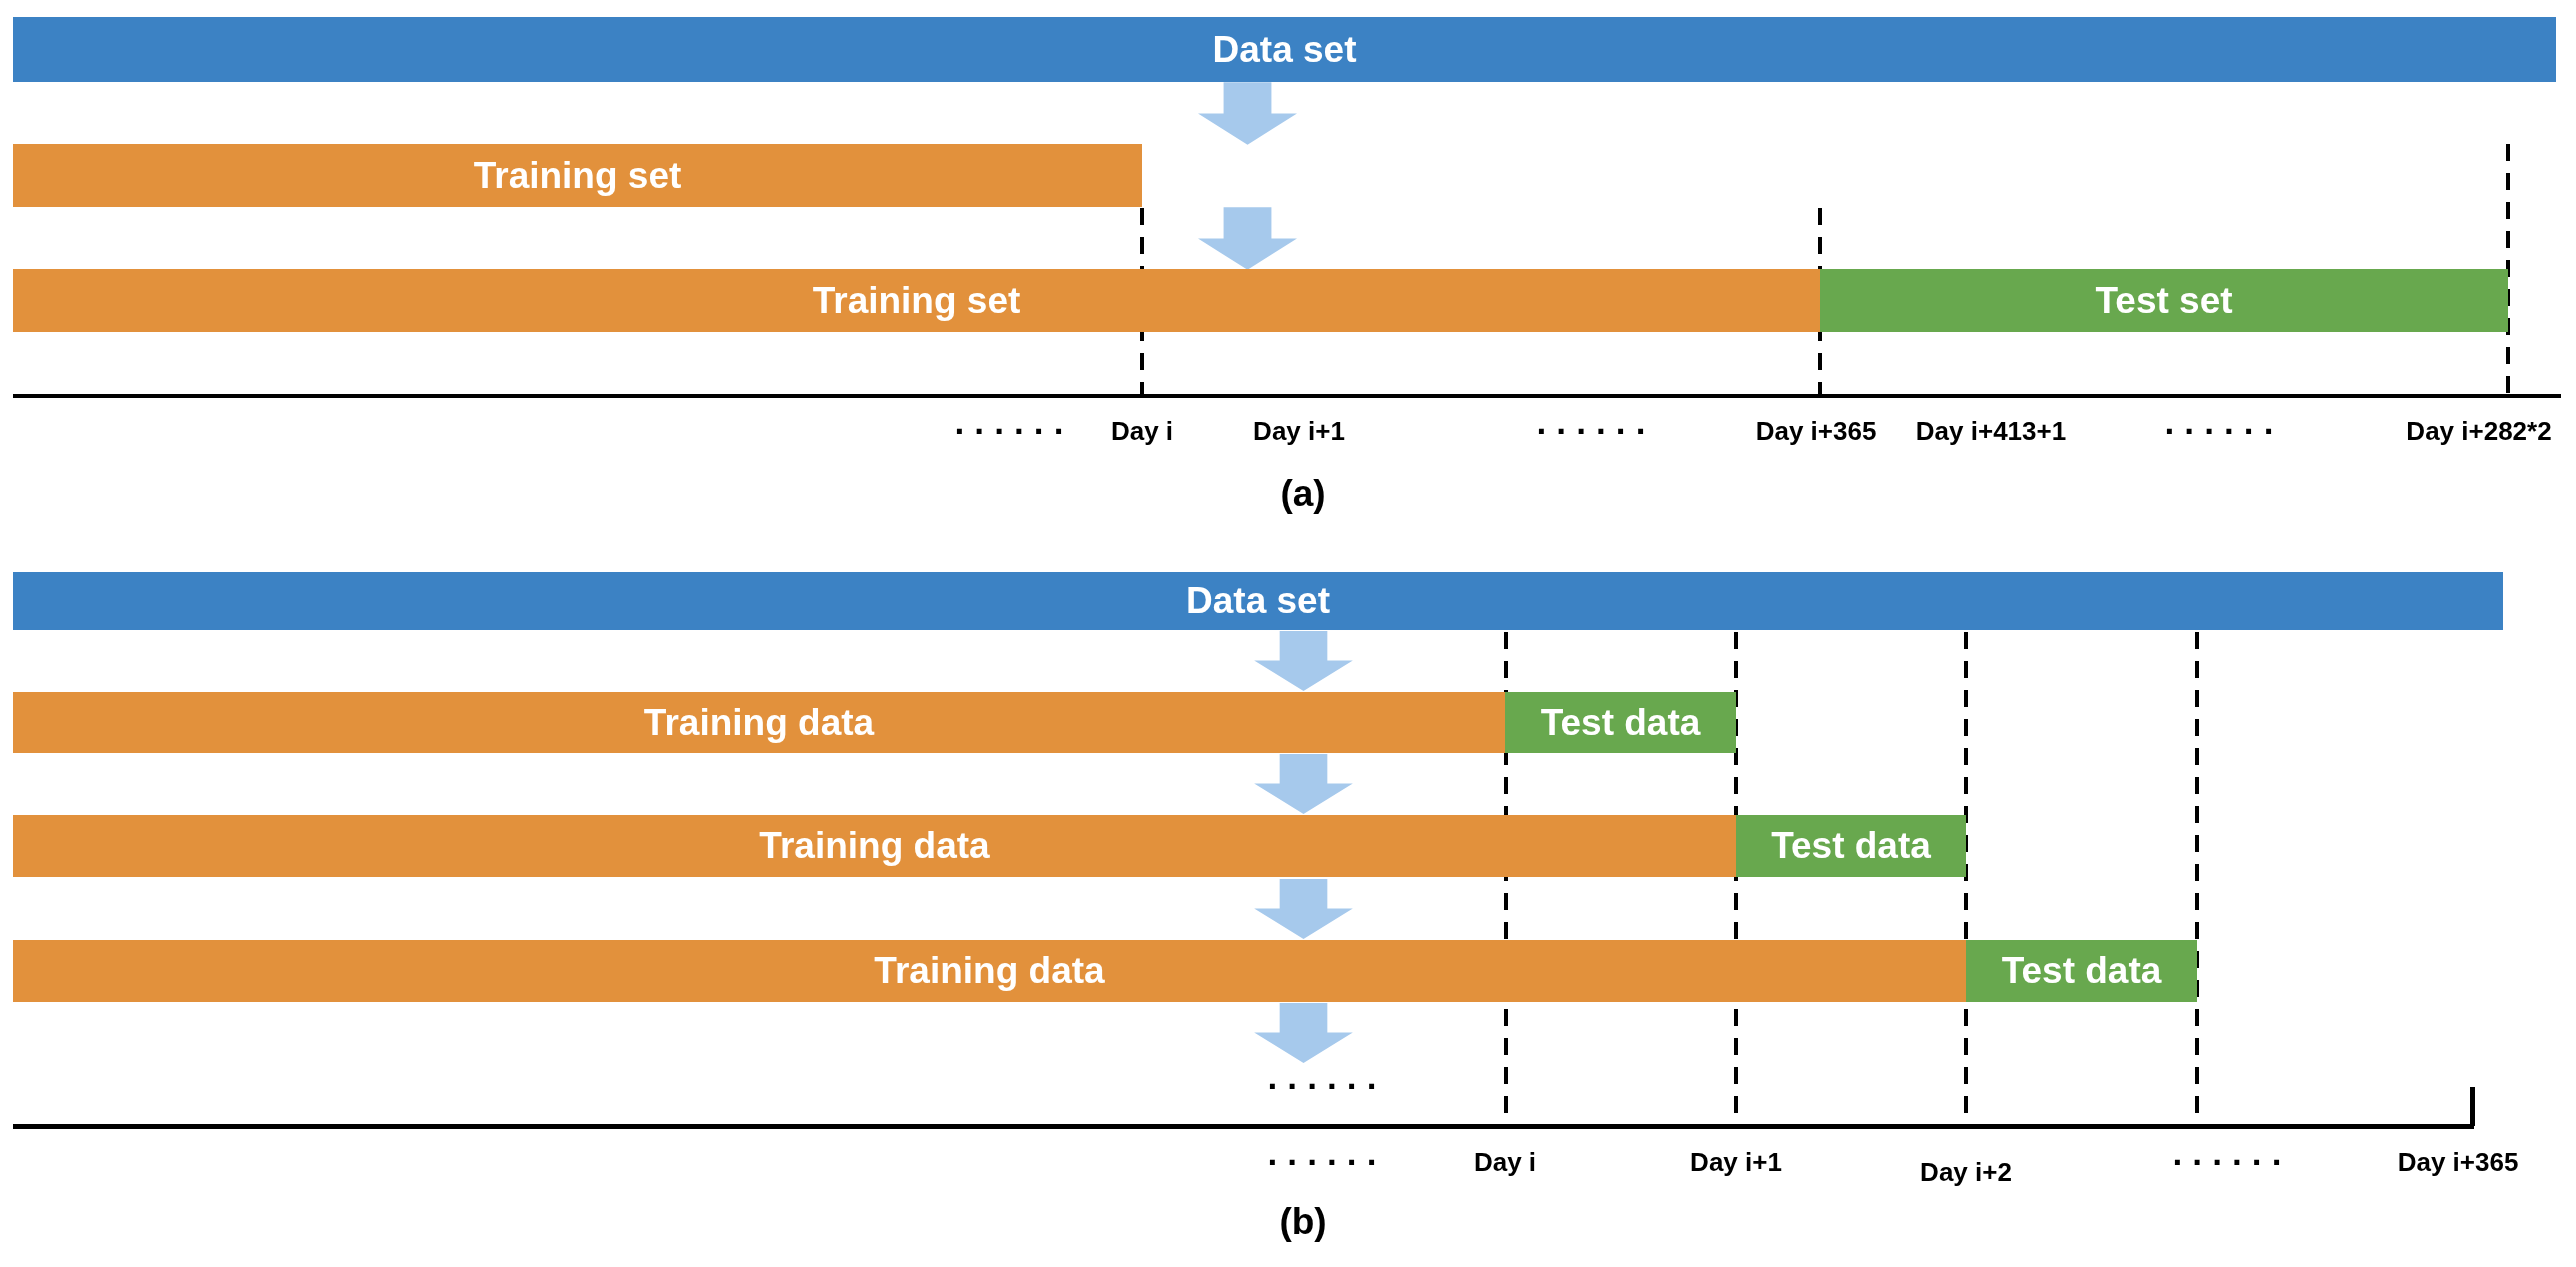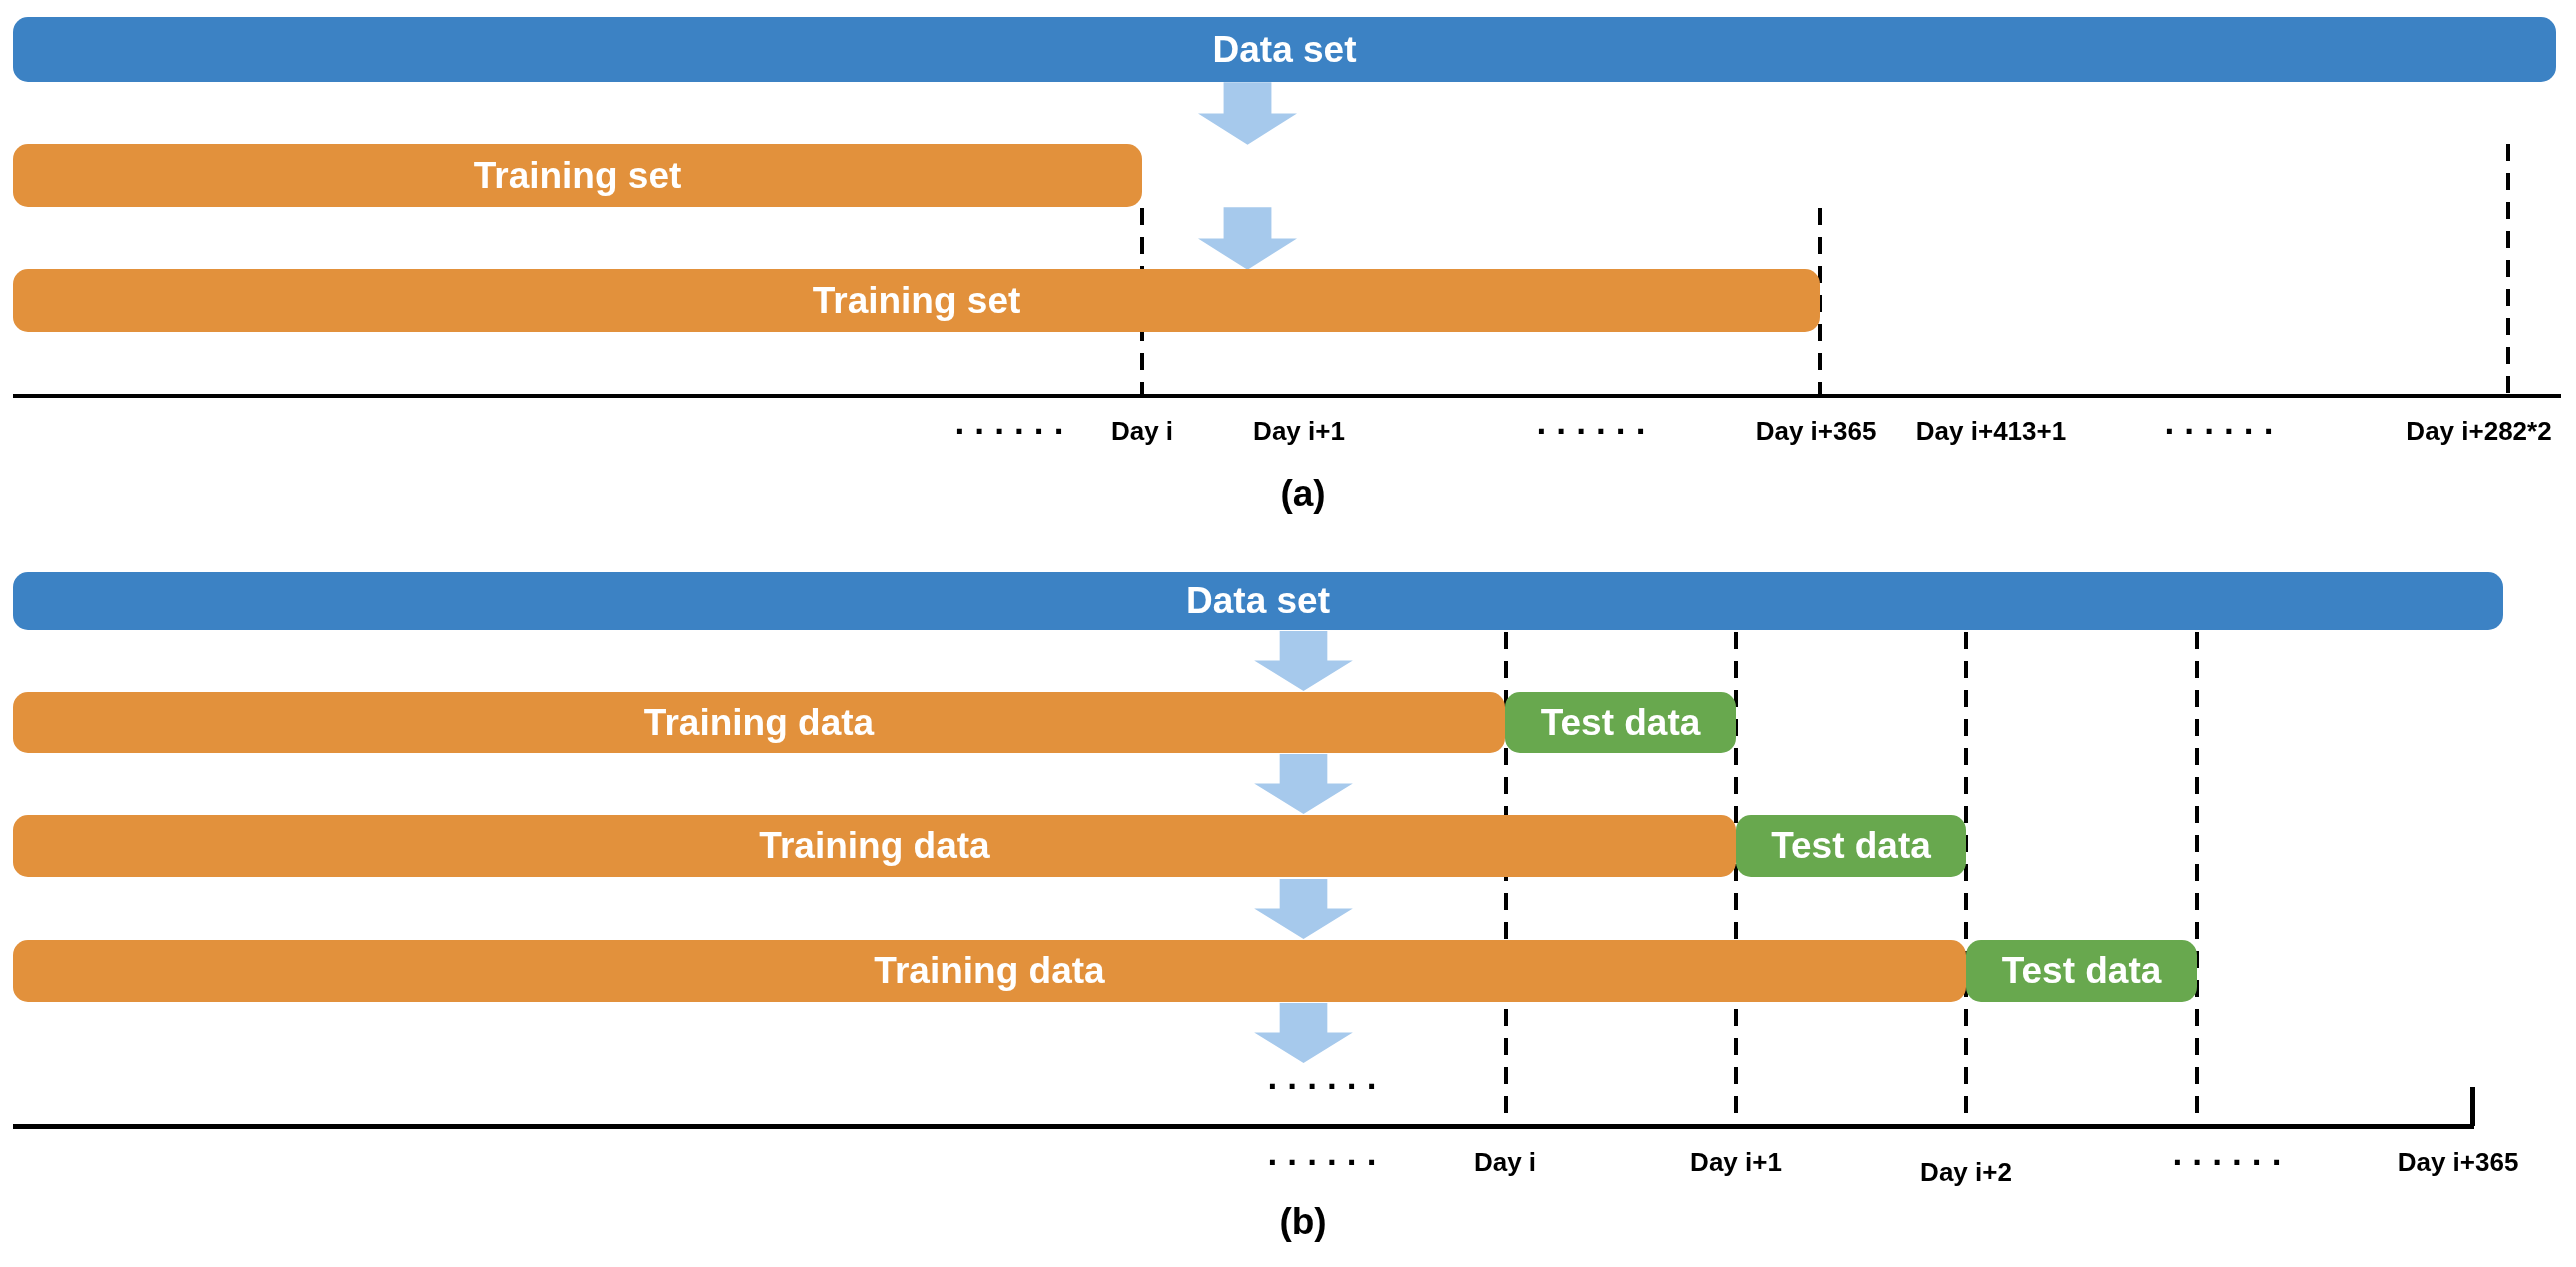--- a/index.html
+++ b/index.html
@@ -1,21 +1,21 @@
 <!DOCTYPE html>
 <html style="--c-dataset: #3c82c4; --c-training: #e2913c; --c-validation: #37751c; --c-test: #68a84e; --c-arrow: #a6c9ec; --c-line: #000000;font-size:13px"><head>
 <meta charset="utf-8">
 <style>
   html,body{margin:0;padding:0;background:#fff;}
   body{font-family:"Liberation Sans","DejaVu Sans",sans-serif;}
   .figure{position:relative;width:2576px;height:1267px;background:#fff;overflow:hidden;}
   .panel{position:absolute;inset:0;}
   .bar{
     position:absolute;display:flex;align-items:center;justify-content:center;
-    color:#fff;font-weight:bold;font-size:37px;white-space:nowrap;z-index:2;border-radius:15px;
+    color:#fff;font-weight:bold;font-size:37px;white-space:nowrap;z-index:2;
   }
   .c-dataset{background:var(--c-dataset,#3c82c4);}
   .c-training{background:var(--c-training,#e2913c);}
   .c-validation{background:var(--c-validation,#37751c);}
   .c-test{background:var(--c-test,#68a84e);}
   .vline{
     position:absolute;width:4.1px;z-index:1;
     background:repeating-linear-gradient(to bottom,var(--c-line,#000) 0 17.3px,transparent 17.3px 29px);
   }
   .axis{position:absolute;background:var(--c-line,#000);z-index:3;}
@@ -54,20 +54,23 @@
     </div>
 
     <div class="arrow" style="left:1198px;top:207px;">
       <svg width="99" height="63" viewBox="0 0 120 76">
           <polygon points="31,0 89,0 89,38 120,38 60,76 0,38 31,38" fill="var(--c-arrow,#a6c9ec)"></polygon>
         </svg>
     </div>
 
     <div class="bar c-training" style="left:13px;top:269px;width:1807px;height:63px;">
       <span>Training set</span>
+    </div>
+    <div class="bar c-test" style="left:1820px;top:269px;width:688px;height:63px;">
+      <span>Test set</span>
     </div>
 
     <div class="vline" style="left:1140px;top:208px;height:187px;"></div>
     <div class="vline" style="left:1818px;top:208px;height:187px;"></div>
     <div class="vline" style="left:2506px;top:144px;height:250px;"></div>
 
     <div class="axis" style="left:13px;top:394px;width:2548px;height:4.1px;"></div>
 
     <div class="alabel dots" style="left:1014px;top:412px;">······</div>
     <div class="alabel" style="left:1142px;top:412px;">Day i</div>

